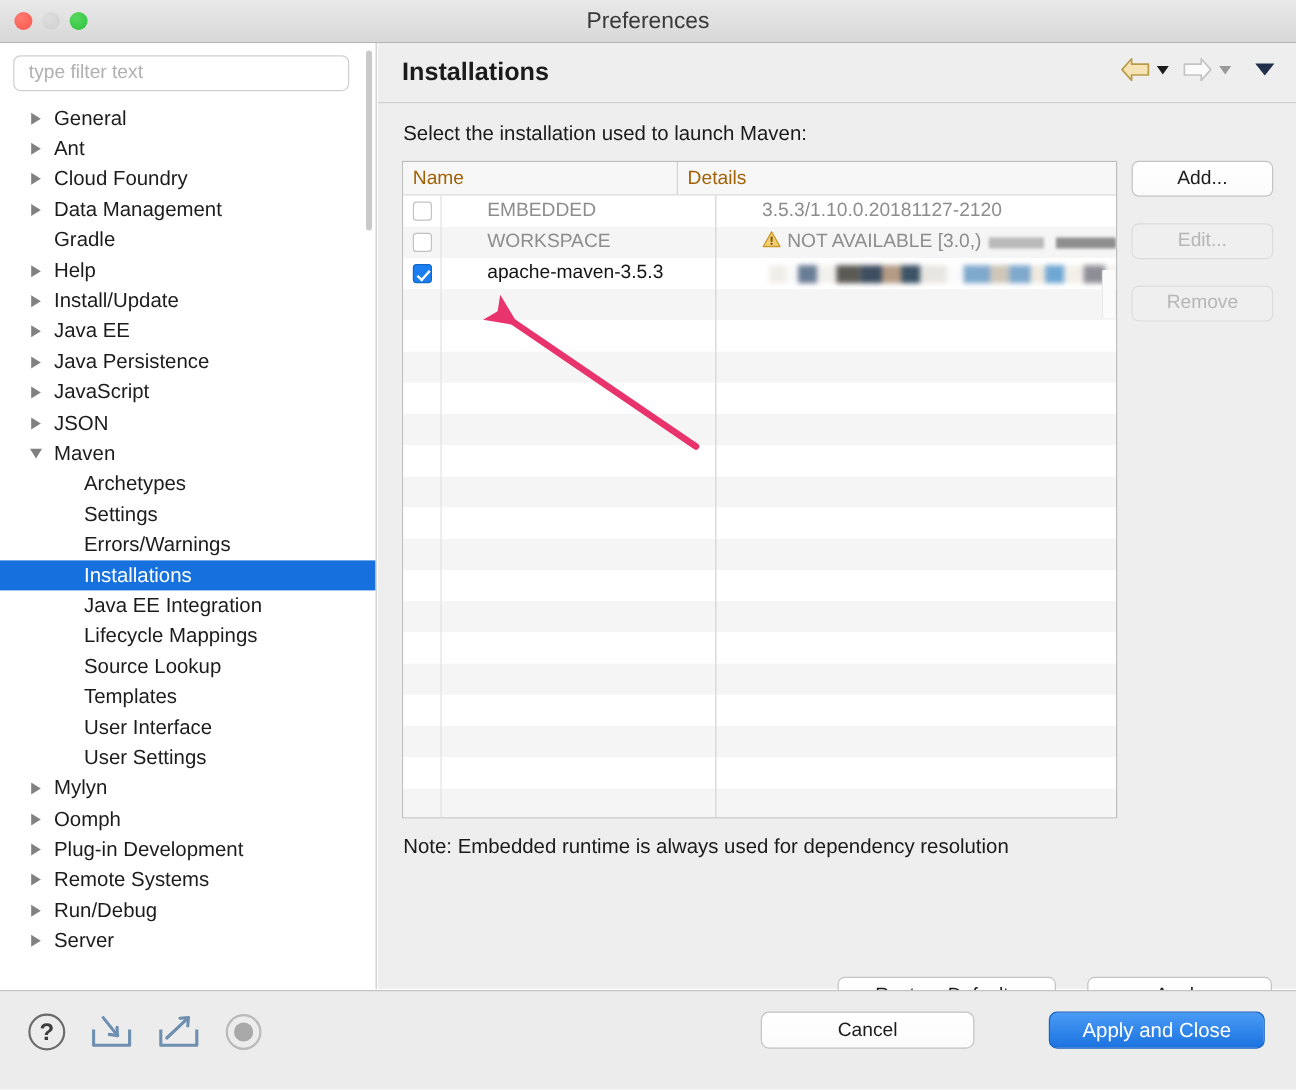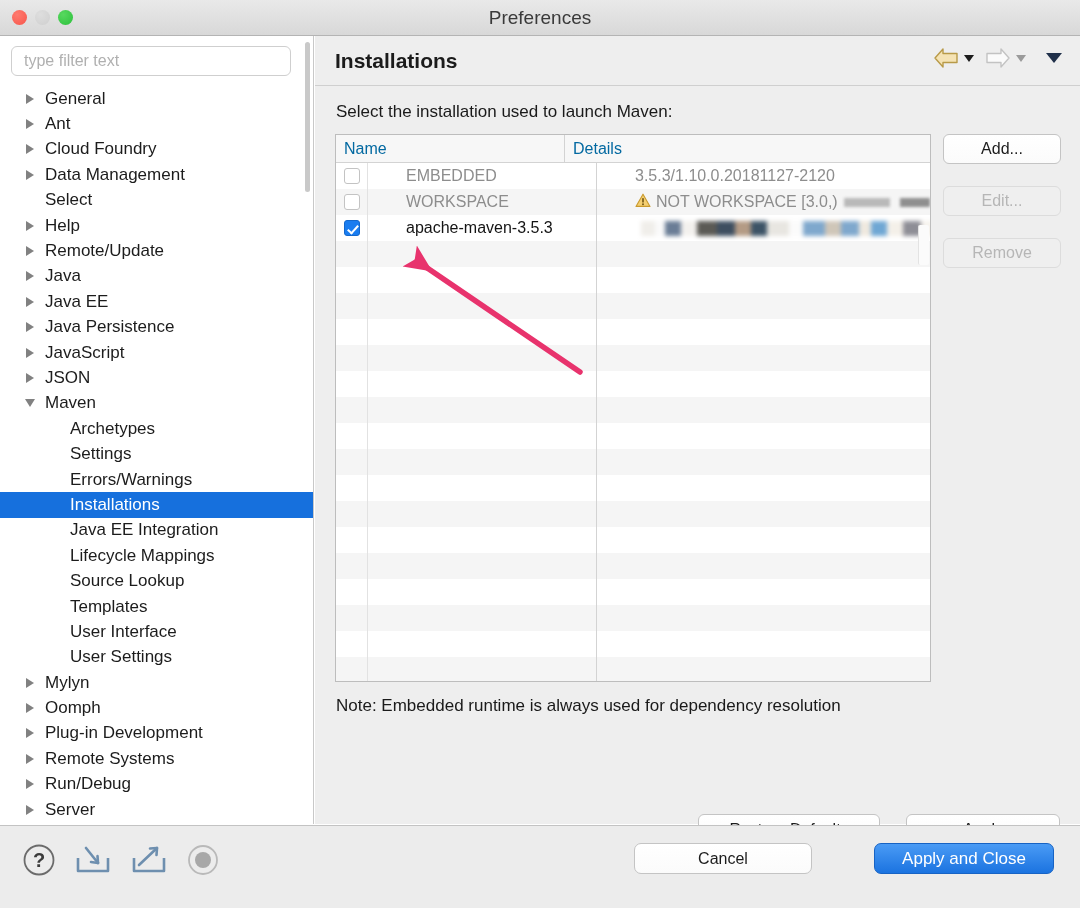--- a/index.html
+++ b/index.html
@@ -155,21 +155,21 @@
     background: #ffffff;
     border: 1px solid #bdbdbd;
     overflow: hidden;
   }
   .tbl-head {
     display: flex; height: 28px;
     background: #f7f7f7;
     border-bottom: 1px solid #d3d3d3;
   }
   .th {
-    font-size: 16px; color: #0369a1;
+    font-size: 16px; color: #a16207;
     display: flex; align-items: center;
     padding-left: 8px;
   }
   .th.name { width: 229px; border-right: 1px solid #d3d3d3; }
   .th.details { flex: 1; }
   .tbl-body { position: relative; }
   .trow {
     display: flex; height: 26px; align-items: center;
     background: #ffffff;
     position: relative;
@@ -345,39 +345,33 @@
           <span class="label">Cloud Foundry</span>
         </div>
         <div class="tree-item">
           <span class="twisty">
             <span class="tri-right"></span>
           </span>
           <span class="label">Data Management</span>
         </div>
         <div class="tree-item">
           <span class="twisty"></span>
-          <span class="label">Select</span>
+          <span class="label">Gradle</span>
         </div>
         <div class="tree-item">
           <span class="twisty">
             <span class="tri-right"></span>
           </span>
           <span class="label">Help</span>
         </div>
         <div class="tree-item">
           <span class="twisty">
             <span class="tri-right"></span>
           </span>
-          <span class="label">Remote/Update</span>
-        </div>
-        <div class="tree-item">
-          <span class="twisty">
-            <span class="tri-right"></span>
-          </span>
-          <span class="label">Java</span>
+          <span class="label">Install/Update</span>
         </div>
         <div class="tree-item">
           <span class="twisty">
             <span class="tri-right"></span>
           </span>
           <span class="label">Java EE</span>
         </div>
         <div class="tree-item">
           <span class="twisty">
             <span class="tri-right"></span>
@@ -528,21 +522,21 @@
               <div class="cell-check">
                 <span class="ckbox"></span>
               </div>
               <div class="cell-name muted">WORKSPACE</div>
               <div class="cell-details muted">
                 <span class="warn-tri"><svg width="16" height="15" viewBox="0 0 16 15">
                     <path d="M8 1.2 L15 13.4 L1 13.4 Z" fill="#f4cf72" stroke="#c99a2e" stroke-width="1.1" stroke-linejoin="round"></path>
                     <rect x="7.2" y="5" width="1.6" height="4.6" rx="0.7" fill="#6e5312"></rect>
                     <circle cx="8" cy="11.2" r="0.95" fill="#6e5312"></circle>
                   </svg></span>
-                <span>NOT WORKSPACE [3.0,)</span>
+                <span>NOT AVAILABLE [3.0,)</span>
                 <span class="blur-strip" style="width: 120px; background: linear-gradient(to right, rgb(185, 185, 185) 0px, rgb(185, 185, 185) 46px, transparent 46px, transparent 56px, rgb(143, 143, 143) 56px, rgb(143, 143, 143) 118px);"></span>
               </div>
             </div>
             <div class="trow">
               <div class="cell-check">
                 <span class="ckbox checked"></span>
               </div>
               <div class="cell-name dark">apache-maven-3.5.3</div>
               <div class="cell-details dark">
                 <span class="mosaic">

